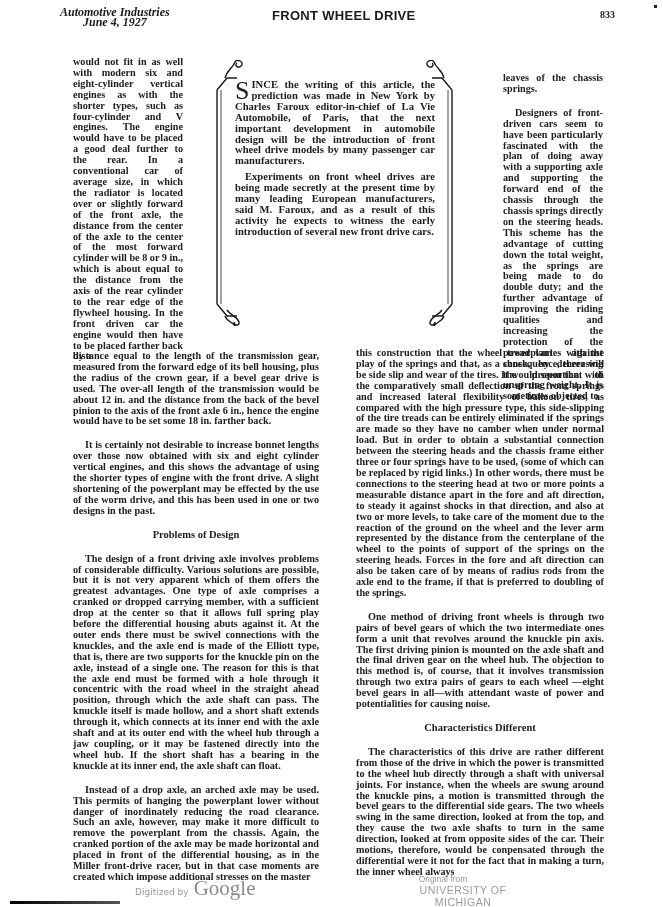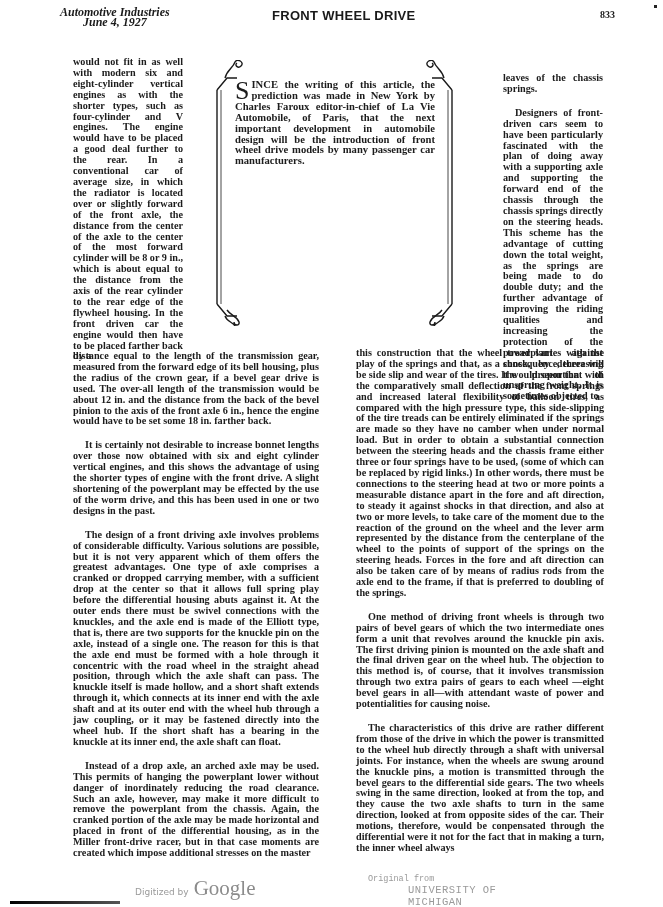--- a/index.html
+++ b/index.html
@@ -18,21 +18,21 @@
   .heading { text-align:center; font-weight:bold; margin:9px 0 7px 0; text-indent:0 !important; font-size:10.5px; }
   .box { position:absolute; left:207px; top:60px; width:255px; height:266px; }
   .box-inner { position:absolute; left:28px; top:20px; width:200px; font-size:10.6px; line-height:10.9px; text-align:justify; font-weight:bold; font-family:"Liberation Serif", serif; color:#1c1c1c; }
   .box-inner p { margin:0 0 5px 0; text-indent:10px; }
   .box-inner p.first { text-indent:0; }
   .dropcap { float:left; font-size:26px; line-height:20px; margin:1px 2px 0 0; font-weight:normal; }
   .box svg { position:absolute; left:0; top:0; }
   .footer-google { position:absolute; left:135px; top:876px; font-family:"DejaVu Sans", sans-serif; color:#9a9a9a; }
   .footer-google .small { font-size:9px; }
   .footer-google .big { font-size:21px; color:#8c8c8c; font-family:"Liberation Serif", serif; }
-  .footer-orig { position:absolute; left:368px; top:874px; width:150px; font-family:Liberation Mono, monospace; color:#9a9a9a; }
+  .footer-orig { position:absolute; left:368px; top:874px; width:150px; text-align:center; font-family:Liberation Sans, sans-serif; color:#9a9a9a; }
   .footer-orig .small { font-size:8.5px; }
   .footer-orig .big { font-size:10.5px; letter-spacing:0.5px;margin-left:40px; }
   .bottom-bar { position:absolute; left:10px; top:901px; width:110px; height:3px; background:linear-gradient(to right,#000,#555); }
   .corner-dot { position:absolute; left:654px; top:5px; width:3px; height:3px; background:#222; }
 </style>
 </head>
 <body>
 
 <div class="corner-dot"></div>
 
@@ -63,38 +63,41 @@
 
       <path d="M18 18 C20 10, 26 8, 28 2 C30 -2, 38 2, 34 6 C31 9, 27 5, 30 3"></path>
       <path d="M237 18 C235 10, 229 8, 227 2 C225 -2, 217 2, 221 6 C224 9, 228 5, 225 3"></path>
 
       <path d="M18 256 C20 262, 26 262, 28 266 M20 250 C24 256, 30 256, 32 262 C33 266, 27 266, 27 262"></path>
       <path d="M237 256 C235 262, 229 262, 227 266 M235 250 C231 256, 225 256, 223 262 C222 266, 228 266, 228 262"></path>
     </g>
   </svg>
   <div class="box-inner">
     <p class="first"><span class="dropcap">S</span><span>INCE the writing of this article, the prediction was made in New York by Charles Faroux editor-in-chief of La Vie Automobile, of Paris, that the next important development in automobile design will be the introduction of front wheel drive models by many passenger car manufacturers.</span></p>
+    <p>Experiments on front wheel drives are being made secretly at the present time by many leading European manufacturers, said M. Faroux, and as a result of this activity he expects to witness the early introduction of several new front drive cars.</p>
   </div>
 </div>
 
 <div class="txt col-right-top">
   <p class="noind">leaves of the chassis springs.</p>
   <p>Designers of front-driven cars seem to have been particularly fascinated with the plan of doing away with a supporting axle and supporting the forward end of the chassis through the chassis springs directly on the steering heads. This scheme has the advantage of cutting down the total weight, as the springs are being made to do double duty; and the further advantage of improving the riding qualities and increasing the protection of the powerplant against shock, by decreasing the proportion of unsprung weight. It is sometimes objected to</p>
 </div>
 
 <div class="txt col-left">
   <p class="noind">distance equal to the length of the transmission gear, measured from the forward edge of its bell housing, plus the radius of the crown gear, if a bevel gear drive is used. The over-all length of the transmission would be about 12 in. and the distance from the back of the bevel pinion to the axis of the front axle 6 in., hence the engine would have to be set some 18 in. farther back.</p>
   <p>It is certainly not desirable to increase bonnet lengths over those now obtained with six and eight cylinder vertical engines, and this shows the advantage of using the shorter types of engine with the front drive. A slight shortening of the powerplant may be effected by the use of the worm drive, and this has been used in one or two designs in the past.</p>
+  <div class="heading">Problems of Design</div>
   <p>The design of a front driving axle involves problems of considerable difficulty. Various solutions are possible, but it is not very apparent which of them offers the greatest advantages. One type of axle comprises a cranked or dropped carrying member, with a sufficient drop at the center so that it allows full spring play before the differential housing abuts against it. At the outer ends there must be swivel connections with the knuckles, and the axle end is made of the Elliott type, that is, there are two supports for the knuckle pin on the axle, instead of a single one. The reason for this is that the axle end must be formed with a hole through it concentric with the road wheel in the straight ahead position, through which the axle shaft can pass. The knuckle itself is made hollow, and a short shaft extends through it, which connects at its inner end with the axle shaft and at its outer end with the wheel hub through a jaw coupling, or it may be fastened directly into the wheel hub. If the short shaft has a bearing in the knuckle at its inner end, the axle shaft can float.</p>
   <p>Instead of a drop axle, an arched axle may be used. This permits of hanging the powerplant lower without danger of inordinately reducing the road clearance. Such an axle, however, may make it more difficult to remove the powerplant from the chassis. Again, the cranked portion of the axle may be made horizontal and placed in front of the differential housing, as in the Miller front-drive racer, but in that case moments are created which impose additional stresses on the master</p>
 </div>
 
 <div class="txt col-right">
   <p class="noind">this construction that the wheel tread varies with the play of the springs and that, as a consequence, there will be side slip and wear of the tires. It would seem that with the comparatively small deflection of the front springs and increased lateral flexibility of balloon tires, as compared with the high pressure type, this side-slipping of the tire treads can be entirely eliminated if the springs are made so they have no camber when under normal load. But in order to obtain a substantial connection between the steering heads and the chassis frame either three or four springs have to be used, (some of which can be replaced by rigid links.) In other words, there must be connections to the steering head at two or more points a measurable distance apart in the fore and aft direction, to steady it against shocks in that direction, and also at two or more levels, to take care of the moment due to the reaction of the ground on the wheel and the lever arm represented by the distance from the centerplane of the wheel to the points of support of the springs on the steering heads. Forces in the fore and aft direction can also be taken care of by means of radius rods from the axle end to the frame, if that is preferred to doubling of the springs.</p>
   <p>One method of driving front wheels is through two pairs of bevel gears of which the two intermediate ones form a unit that revolves around the knuckle pin axis. The first driving pinion is mounted on the axle shaft and the final driven gear on the wheel hub. The objection to this method is, of course, that it involves transmission through two extra pairs of gears to each wheel —eight bevel gears in all—with attendant waste of power and potentialities for causing noise.</p>
+  <div class="heading">Characteristics Different</div>
   <p>The characteristics of this drive are rather different from those of the drive in which the power is transmitted to the wheel hub directly through a shaft with universal joints. For instance, when the wheels are swung around the knuckle pins, a motion is transmitted through the bevel gears to the differential side gears. The two wheels swing in the same direction, looked at from the top, and they cause the two axle shafts to turn in the same direction, looked at from opposite sides of the car. Their motions, therefore, would be conpensated through the differential were it not for the fact that in making a turn, the inner wheel always</p>
 </div>
 
 <div class="footer-google">
   <span class="small">Digitized by</span>
   <span class="big">Google</span>
 </div>
 <div class="footer-orig">
   <div class="small">Original from</div>
   <div class="big">UNIVERSITY OF MICHIGAN</div>

